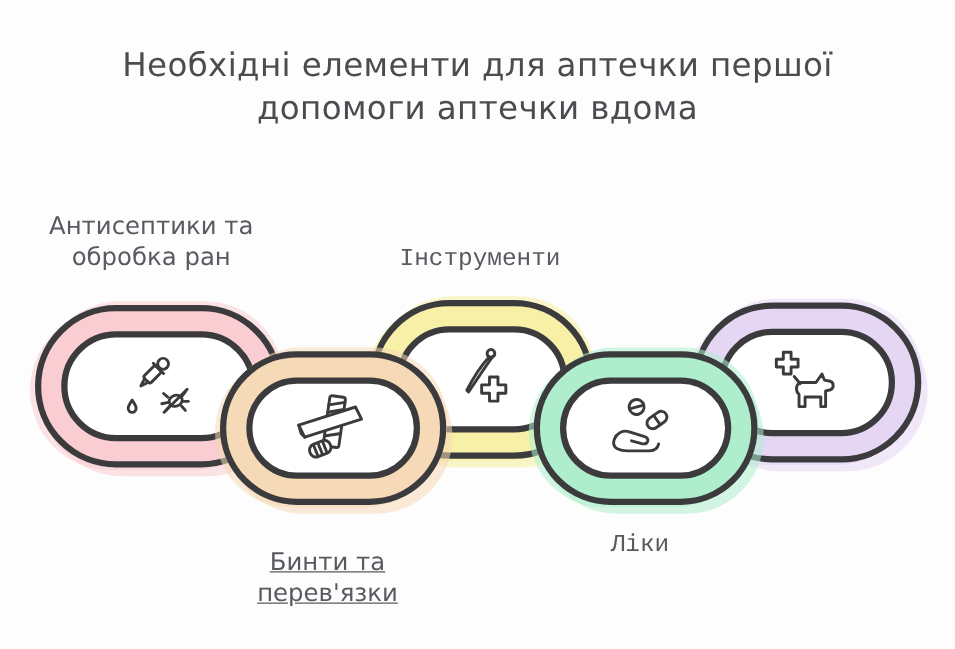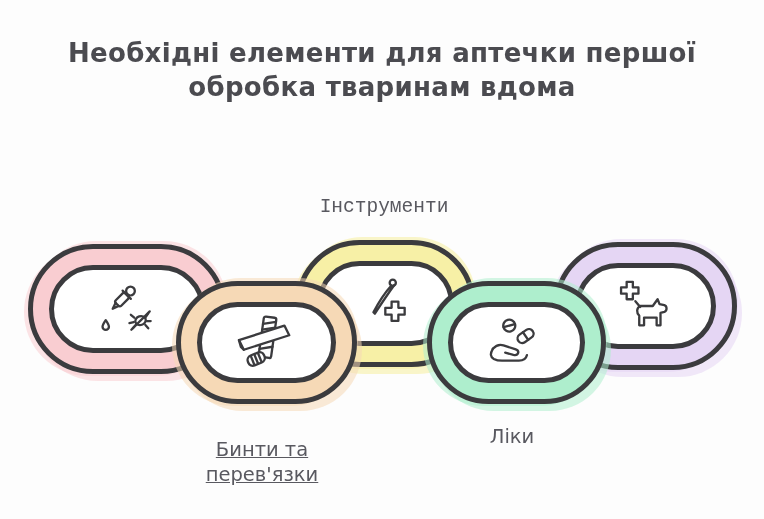--- a/index.html
+++ b/index.html
@@ -4,21 +4,21 @@
 <style>
   html,body{margin:0;padding:0;}
   body{font-family:"DejaVu Sans","Liberation Sans",sans-serif;}
   .canvas{
     position:relative;width:764px;height:519px;overflow:hidden;
     background:var(--background,#fdfdfd);
   }
   
   .title{
     position:absolute;left:0;top:36px;width:100%;
-    text-align:center;font-weight:700;font-size:26px;line-height:34px;
+    text-align:center;font-weight:400;font-size:26px;line-height:34px;
     color:var(--title-color,#4b4b50);letter-spacing:.3px;
   }
   
   .link{
     position:absolute;border:5px solid var(--outline-color,#3b3b3e);
     border-radius:999px;background:var(--c,#eee);box-sizing:border-box;
     box-shadow:5px 7px 0 0 var(--halo,transparent),
                -5px 3px 0 -1px var(--halo,transparent),
                3px -5px 0 -2px var(--halo,transparent);
   }
@@ -39,32 +39,33 @@
   .pos-contacts    {left:554px;top:242px;width:183px;height:128px;}
   
   .label{
     position:absolute;text-align:center;font-size:19.5px;line-height:25px;
     color:var(--label-color,#595960);
   }
   .pos-label-antiseptics{left:11px; top:168px;width:220px;}
   .pos-label-instruments{left:294px;top:195px;width:180px;font-family:Liberation Mono, monospace;}
   .pos-label-contacts   {left:551px;top:168px;width:180px;}
   .pos-label-bandages   {left:172px;top:437px;width:180px;text-decoration:underline;}
-  .pos-label-medicines  {left:447px;top:424px;width:130px;}
+  .pos-label-medicines  {left:447px;top:424px;width:130px;font-family:Liberation Mono, monospace;}
 </style>
 </head>
 <body>
 
 <div class="canvas" style="--background: #fdfdfd; --outline-color: #3b3b3e; --title-color: #4b4b50; --label-color: #595960;">
 
   <div class="title">
     <div>Необхідні елементи для аптечки першої</div>
-    <div>обробка тваринам вдома</div>
+    <div>допомоги аптечки вдома</div>
   </div>
 
+  <div class="label pos-label-antiseptics">Антисептики та обробка ран</div>
   <div class="label pos-label-instruments">Інструменти</div>
   <div class="label pos-label-bandages">Бинти та перев'язки</div>
   <div class="label pos-label-medicines">Ліки</div>
 
   <div class="link z1 pos-antiseptics" style="--c: #f9cdd1; --halo: rgba(249,205,209,0.55);">
     <div class="hole">
       <svg class="icon" viewBox="0 0 68 60">
         <g transform="translate(27,22) rotate(45)">
           <circle cx="0" cy="-15" r="4.5"></circle>
           <line x1="-6" y1="-9.5" x2="6" y2="-9.5"></line>

